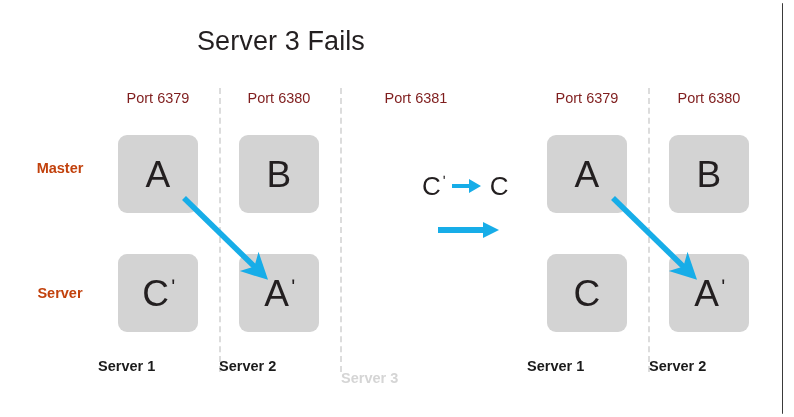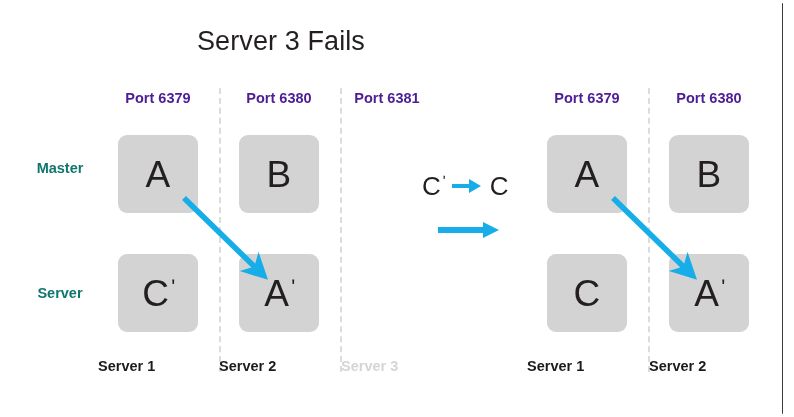--- a/index.html
+++ b/index.html
@@ -51,34 +51,34 @@
     border-left: 2px dashed #dcdcdc;
   }
 
   
   .port-label {
     position: absolute;
     top: 90px;
     width: 120px;
     text-align: center;
     font-size: 14.5px;
-    font-weight: bold;
-    color: #4c1d95;
+    font-weight: normal;
+    color: #7f1d1d;
     white-space: nowrap;
   }
 
   
   .row-label {
     position: absolute;
     left: 10px;
     width: 100px;
     text-align: center;
     font-size: 14.5px;
     font-weight: bold;
-    color: #0f766e;
+    color: #c2410c;
     white-space: nowrap;
   }
   .row-label.master  { top: 160px; }
   .row-label.replica { top: 285px; }
 
   
   .node {
     position: absolute;
     width: 80px;
     height: 78px;
@@ -168,21 +168,21 @@
   <div class="title">Server 3 Fails</div>
 
   <div class="row-label master">Master</div>
   <div class="row-label replica">Server</div>
 
   <div class="vsep" style="left:219px;"></div>
   <div class="vsep" style="left:340px;"></div>
 
   <div class="port-label" style="left:98px;">Port 6379</div>
   <div class="port-label" style="left:219px;">Port 6380</div>
-  <div class="port-label" style="left:327px;">Port 6381</div>
+  <div class="port-label" style="left:356px;">Port 6381</div>
 
   <div class="node" style="left:118px; top:135px;">
     <span class="node-text">
       <span>A</span>
     </span>
   </div>
   <div class="node" style="left:239px; top:135px;">
     <span class="node-text">
       <span>B</span>
     </span>
@@ -196,21 +196,21 @@
   </div>
   <div class="node" style="left:239px; top:254px;">
     <span class="node-text">
       <span>A</span>
         <span class="prime">ʹ</span>
     </span>
   </div>
 
   <div class="server-label" style="left:98px;">Server 1</div>
   <div class="server-label" style="left:219px;">Server 2</div>
-  <div class="server-label dim" style="left:341px;">Server 3</div>
+  <div class="server-label dim" style="left:341px;margin-top:12px;">Server 3</div>
 
   <div class="legend">
     <div class="legend-row r1">
       <span class="legend-text">
         <span>C</span>
           <span class="prime">ʹ</span>
       </span>
       <span class="arrow-gap-l"></span>
       <svg class="legend-arrow" width="30" height="16" viewBox="0 0 30 16">
         <path d="M0 6 L17 6 L17 1 L29 8 L17 15 L17 10 L0 10 Z" fill="#17ade8"></path>

